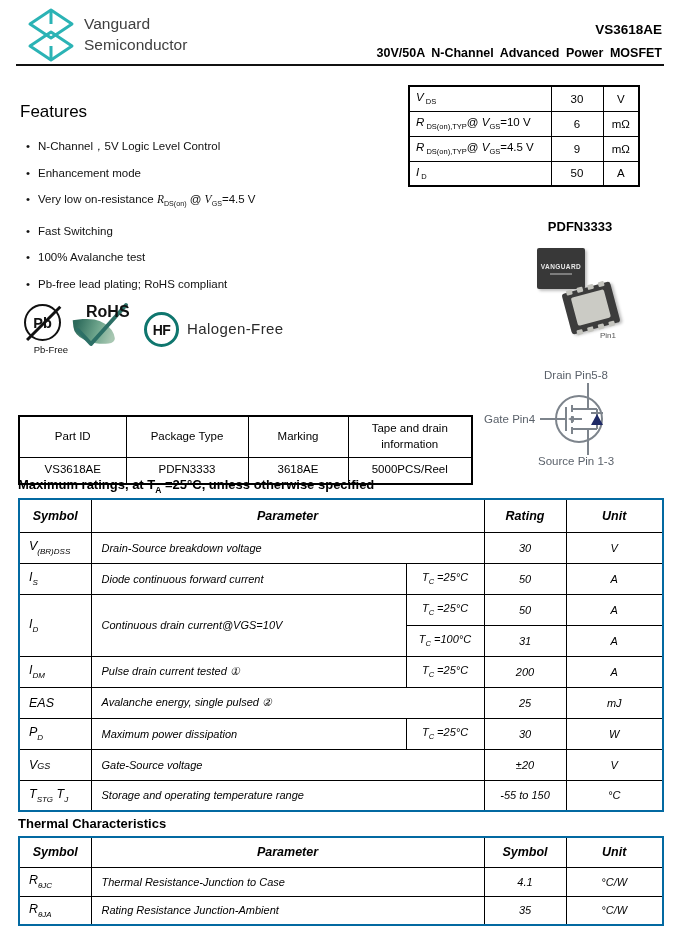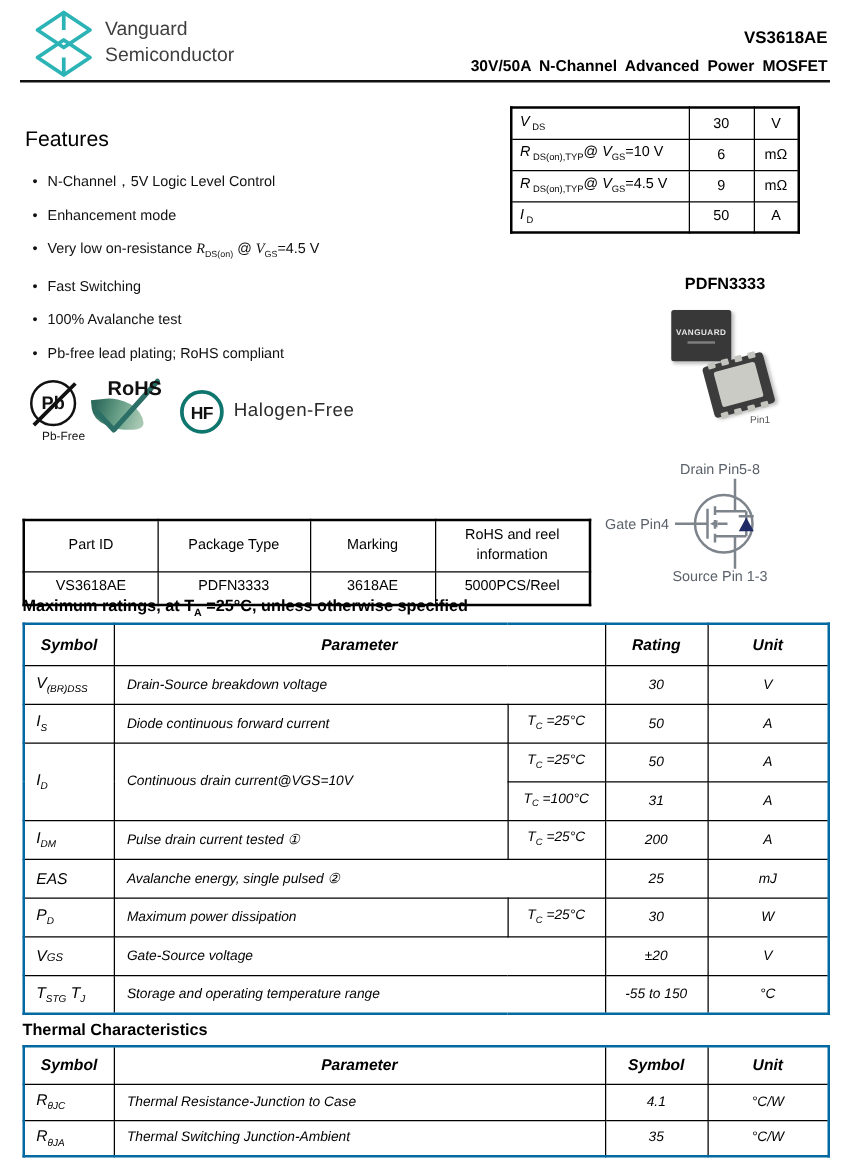--- a/index.html
+++ b/index.html
@@ -176,21 +176,21 @@
         <col style="width:107px">
         <col style="width:122px">
         <col style="width:100px">
         <col style="width:124px">
       </colgroup>
     <tbody>
         <tr class="hd">
       <td>Part ID</td>
       <td>Package Type</td>
       <td>Marking</td>
-      <td style="white-space:pre-line">RoHS and reel
+      <td style="white-space:pre-line">Tape and drain
 information</td>
     </tr>
     <tr class="dt">
       <td>VS3618AE</td>
       <td>PDFN3333</td>
       <td>3618AE</td>
       <td>5000PCS/Reel</td>
     </tr>
   </tbody>
     </table>
@@ -312,20 +312,20 @@
       <td class="th">Unit</td>
     </tr>
     <tr>
       <td class="sym">R<sub>θJC</sub></td>
       <td class="par">Thermal Resistance-Junction to Case</td>
       <td class="val">4.1</td>
       <td class="val">°C/W</td>
     </tr>
     <tr>
       <td class="sym">R<sub>θJA</sub></td>
-      <td class="par">Thermal Switching Junction-Ambient</td>
+      <td class="par">Rating Resistance Junction-Ambient</td>
       <td class="val">35</td>
       <td class="val">°C/W</td>
     </tr>
   </tbody>
     </table>
 
 </div>
 
 </body></html>

